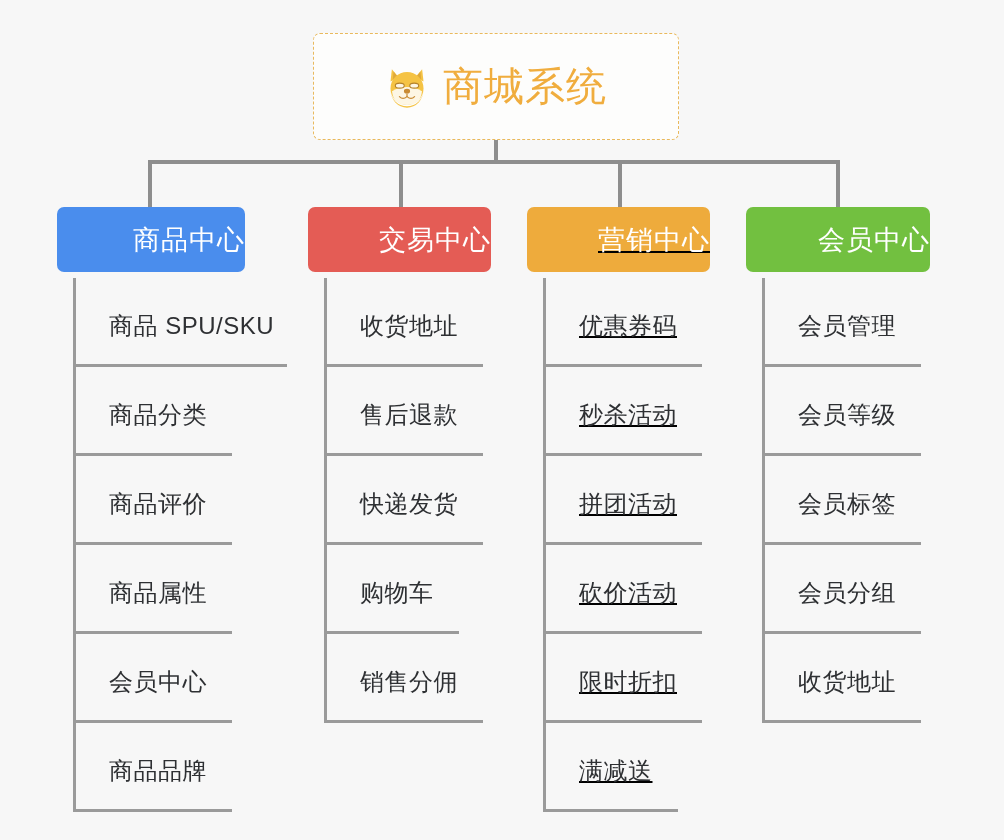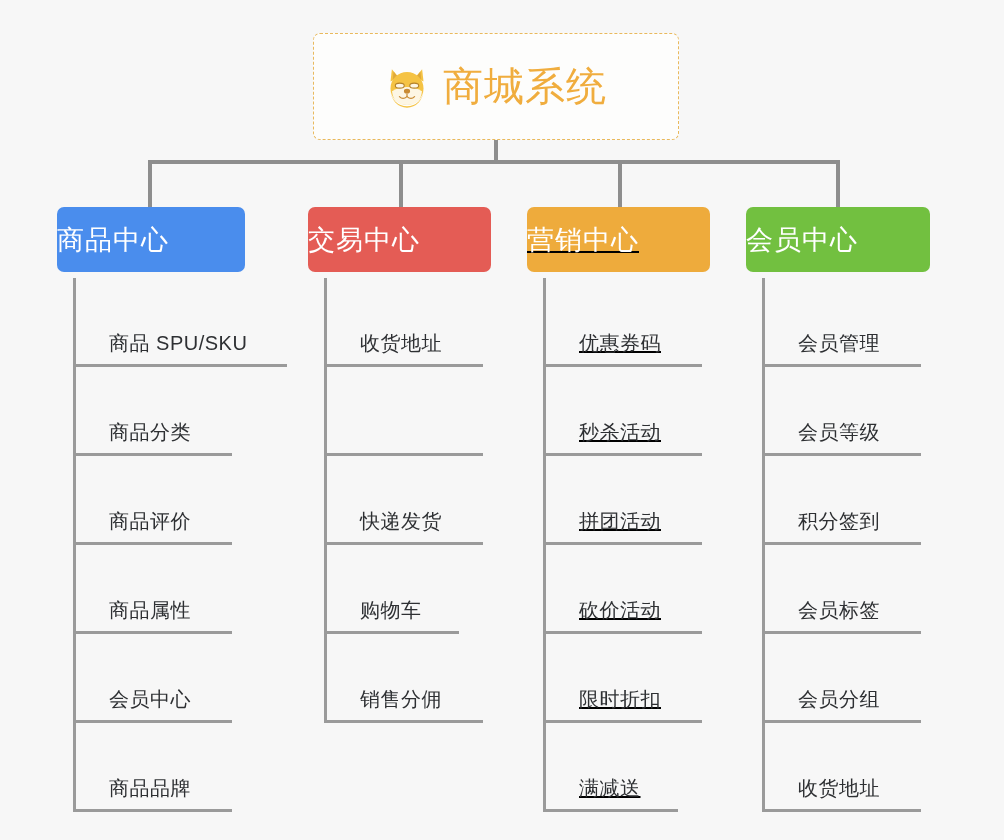--- a/index.html
+++ b/index.html
@@ -66,21 +66,21 @@
   .column {
     position: absolute;
     top: 207px;
   }
   .cat-box {
     box-sizing: border-box;
     height: 65px;
     border-radius: 7px;
     display: flex;
     align-items: center;
-    justify-content: flex-start;
+    justify-content: flex-end;
     color: #ffffff;
     font-size: 27px;
     letter-spacing: 1px;
     white-space: nowrap;
   }
 
   .items {
     position: relative;
     margin-left: 16px;
     padding-top: 6px;
@@ -89,23 +89,23 @@
     position: relative;
     box-sizing: border-box;
     height: 89px;
     border-left: 3px solid #9a9a9a;
     display: flex;
     align-items: flex-end;
   }
   .leaf-inner {
     position: relative;
     margin-left: 33px;
-    padding-bottom: 7px;
+    padding-bottom: 22px;
     border-bottom: 3px solid #9a9a9a;
-    font-size: 20px;
+    font-size: 24px;
     color: #2e3033;
     white-space: nowrap;
     letter-spacing: 0.5px;
   }
   
   .leaf-rule {
     position: absolute;
     left: 0;
     bottom: 0;
     height: 3px;
@@ -182,20 +182,21 @@
   <div class="column" style="left:308px; width:183px;">
     <div class="cat-box" style="width:183px; background:#e45c55;">
       <span>交易中心</span>
     </div>
     <div class="items">
       <div class="leaf">
         <div class="leaf-inner">收货地址</div>
         <div class="leaf-rule" style="width:156px;"></div>
       </div>
       <div class="leaf">
+        <div class="leaf-inner">售后退款</div>
         <div class="leaf-rule" style="width:156px;"></div>
       </div>
       <div class="leaf">
         <div class="leaf-inner">快递发货</div>
         <div class="leaf-rule" style="width:156px;"></div>
       </div>
       <div class="leaf">
         <div class="leaf-inner">购物车</div>
         <div class="leaf-rule" style="width:132px;"></div>
       </div>
@@ -245,24 +246,20 @@
     <div class="items">
       <div class="leaf">
         <div class="leaf-inner">会员管理</div>
         <div class="leaf-rule" style="width:156px;"></div>
       </div>
       <div class="leaf">
         <div class="leaf-inner">会员等级</div>
         <div class="leaf-rule" style="width:156px;"></div>
       </div>
       <div class="leaf">
-        <div class="leaf-inner">积分签到</div>
-        <div class="leaf-rule" style="width:156px;"></div>
-      </div>
-      <div class="leaf">
         <div class="leaf-inner">会员标签</div>
         <div class="leaf-rule" style="width:156px;"></div>
       </div>
       <div class="leaf">
         <div class="leaf-inner">会员分组</div>
         <div class="leaf-rule" style="width:156px;"></div>
       </div>
       <div class="leaf">
         <div class="leaf-inner">收货地址</div>
         <div class="leaf-rule" style="width:156px;"></div>

